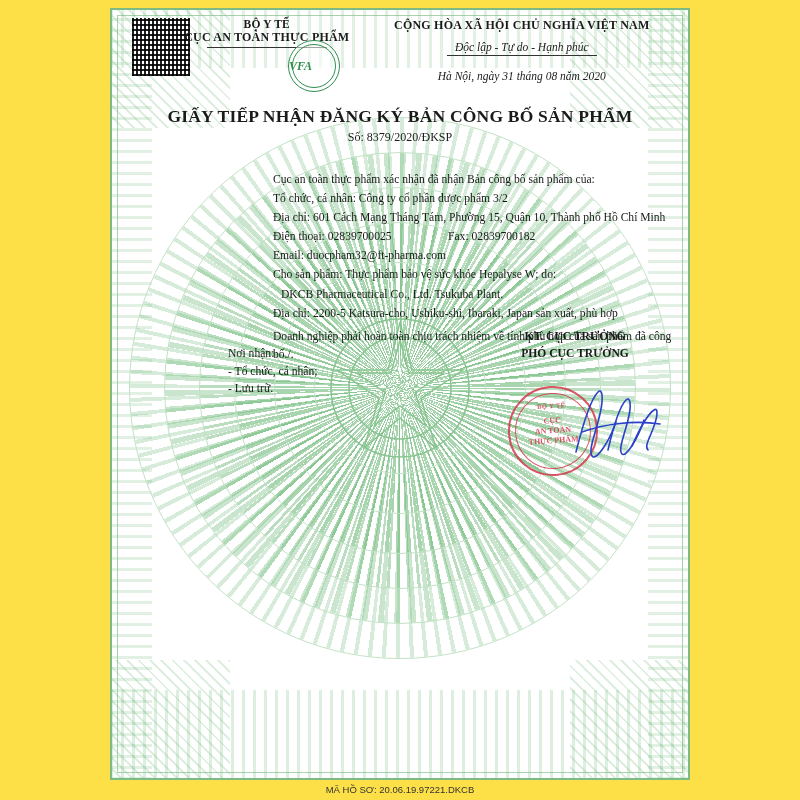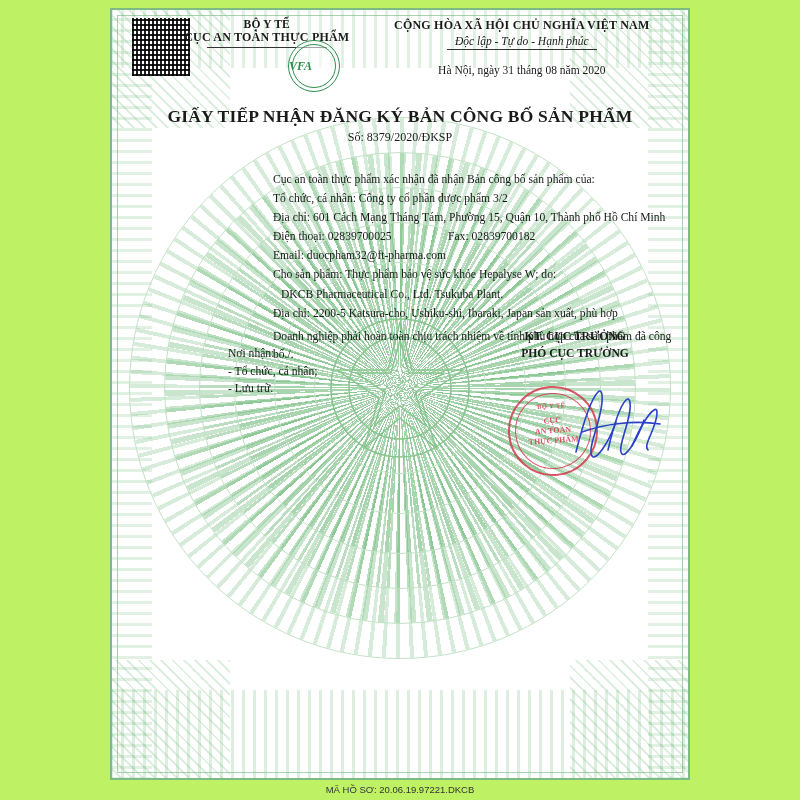--- a/index.html
+++ b/index.html
@@ -14,21 +14,21 @@
     color: #1a1a1a;
     position: relative;
     overflow: hidden;
   }
 
   #page {
     position: absolute;
     left: 0; top: 0;
     width: 800px;
     height: 800px;
-    background: #bef264;
+    background: #fde047;
   }
 
   
   .cert-frame {
     position: absolute;
     left: 110px;
     top: 8px;
     width: 580px;
     height: 772px;
     border: 2px solid #7fba86;
@@ -173,24 +173,25 @@
   .rule {
     height: 1px;
     background: #333;
     margin: 2px auto 0;
   }
   .rule-left { width: 120px; }
   .rule-right { width: 150px; }
   .hdr-sub {
     font-size: 11.5px;
     font-style: italic;
-    margin-top: 2px;
+    margin-top: 8px;
   }
   .date-line {
     font-size: 11.5px;
+    font-style: italic;
     text-align: center;
     margin-top: 14px;
   }
 
   
   .logo {
     position: absolute;
     left: 178px;
     top: 32px;
     width: 50px;

